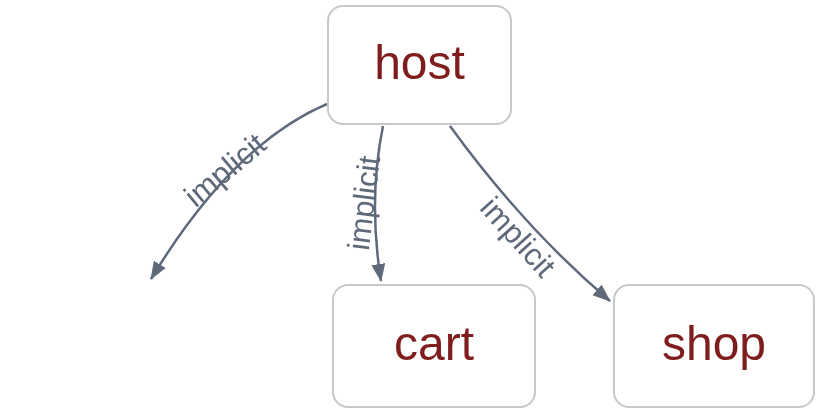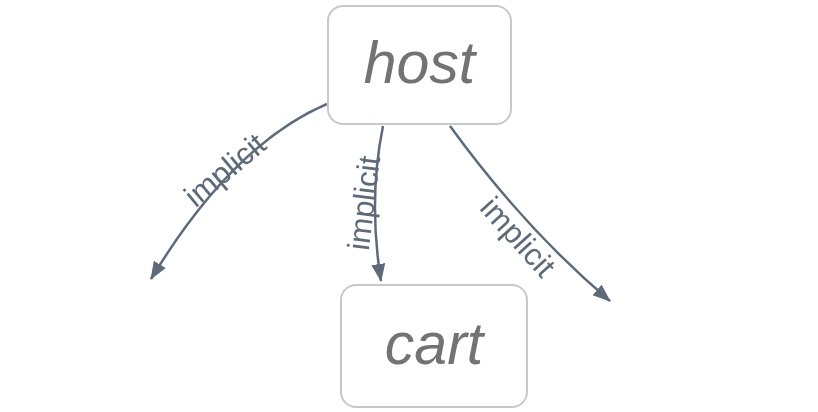--- a/index.html
+++ b/index.html
@@ -28,30 +28,29 @@
     box-sizing: border-box;
     background: #ffffff;
     border: 2px solid #c6c8ca;
     border-radius: 16px;
     display: flex;
     align-items: center;
     justify-content: center;
     z-index: 3;
   }
   .node-label {
-    color: #737373;
-    font-size: 59px;
+    color: #7f1d1d;
+    font-size: 48px;
     line-height: 1;
     white-space: nowrap;
     padding-bottom: 4px;
-    font-style: italic;
   }
   .node-host  { left: 327px; top: 5px;   width: 185px; height: 120px; }
   .node-about { left: 3px;   top: 284px; width: 225px; height: 124px; }
-  .node-cart  { left: 340px; top: 284px; width: 188px; height: 124px; align-items: center; }
+  .node-cart  { left: 332px; top: 284px; width: 204px; height: 124px; align-items: center; }
   .node-shop  { left: 613px; top: 284px; width: 202px; height: 124px; }
   .edge-label {
     position: absolute;
     color: #5e6a7a;
     font-size: 31px;
     line-height: 1;
     white-space: nowrap;
     z-index: 2;
   }
   .edge-label-1 { left: 225px; top: 170px; transform: translate(-50%, -50%) rotate(-40deg); }
@@ -80,14 +79,17 @@
 
   <div class="node node-host">
     <span class="node-label">host</span>
   </div>
 
 
   <div class="node node-cart">
     <span class="node-label">cart</span>
   </div>
 
+  <div class="node node-shop">
+    <span class="node-label">shop</span>
+  </div>
 
 </div>
 
 </body></html>

